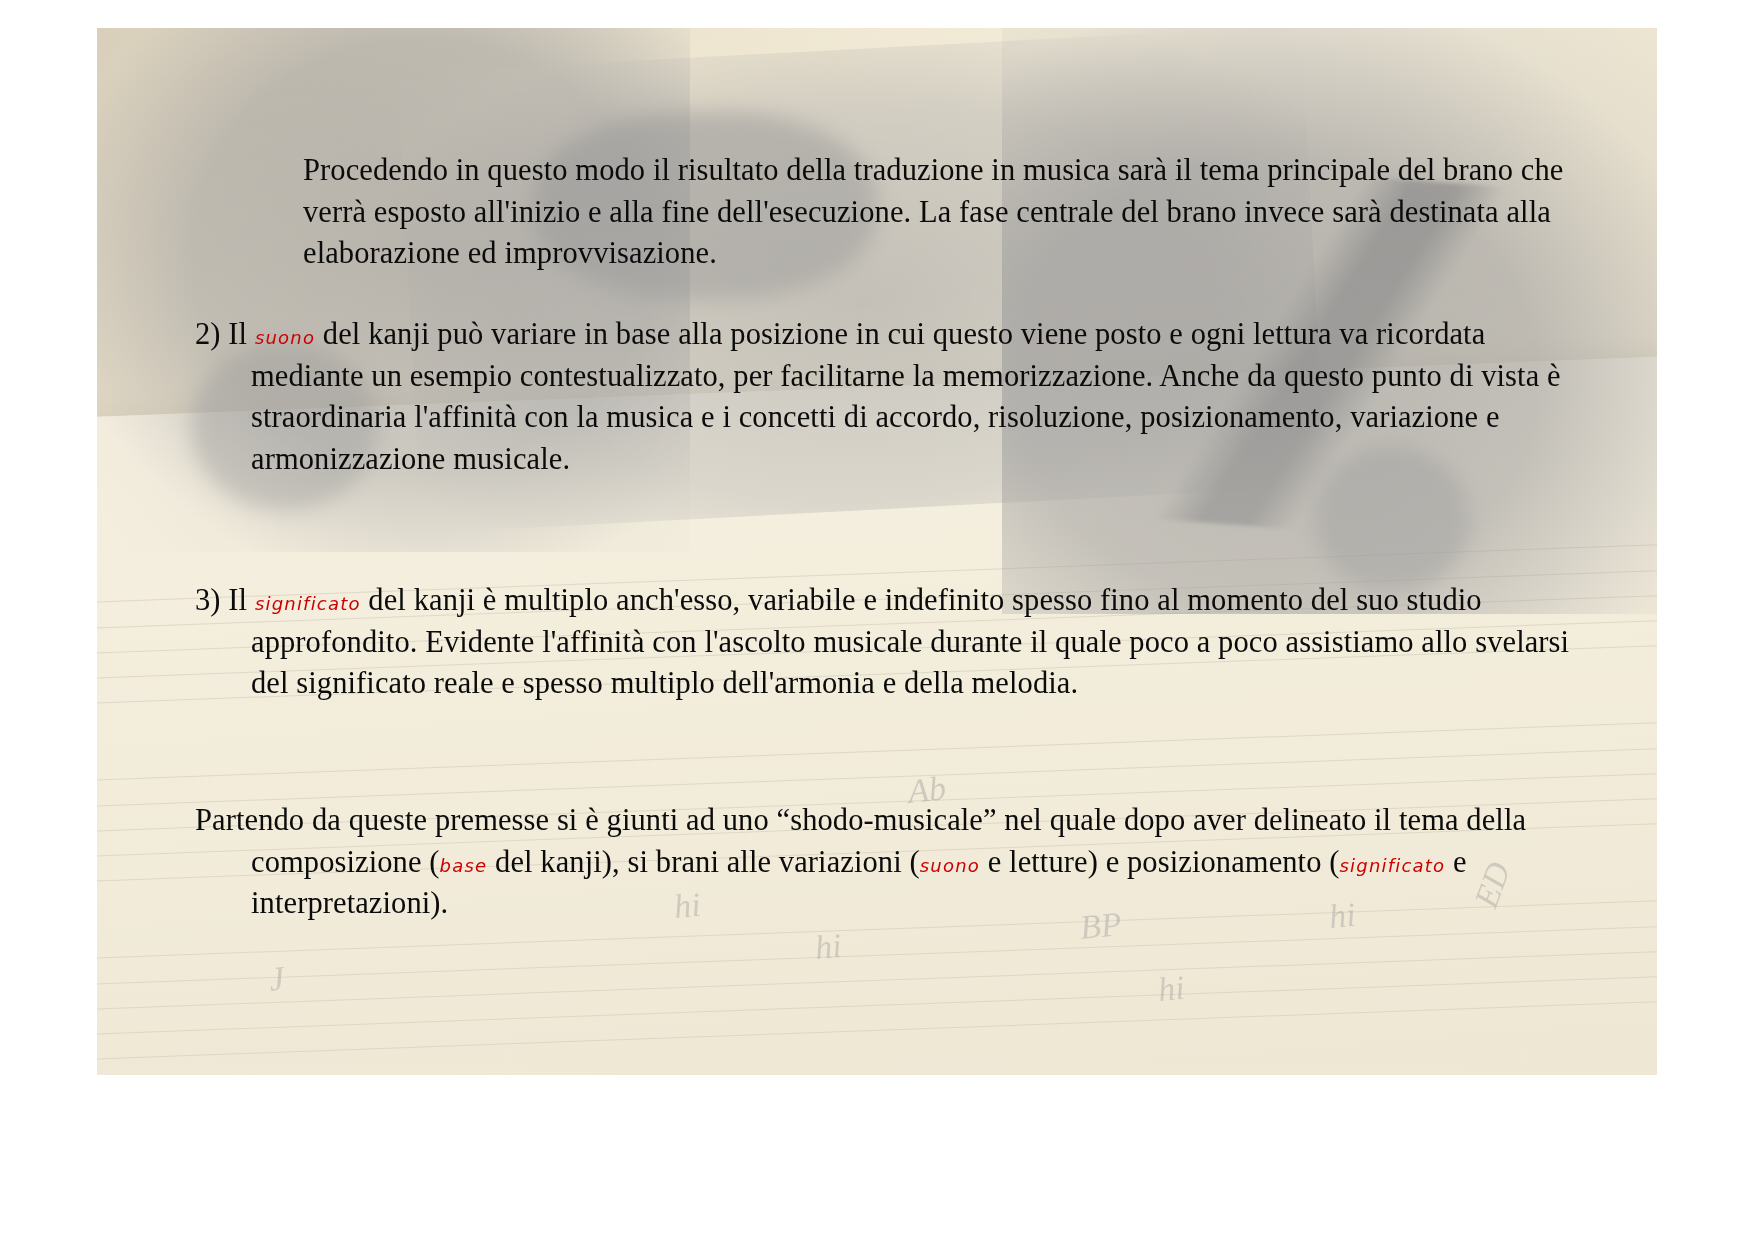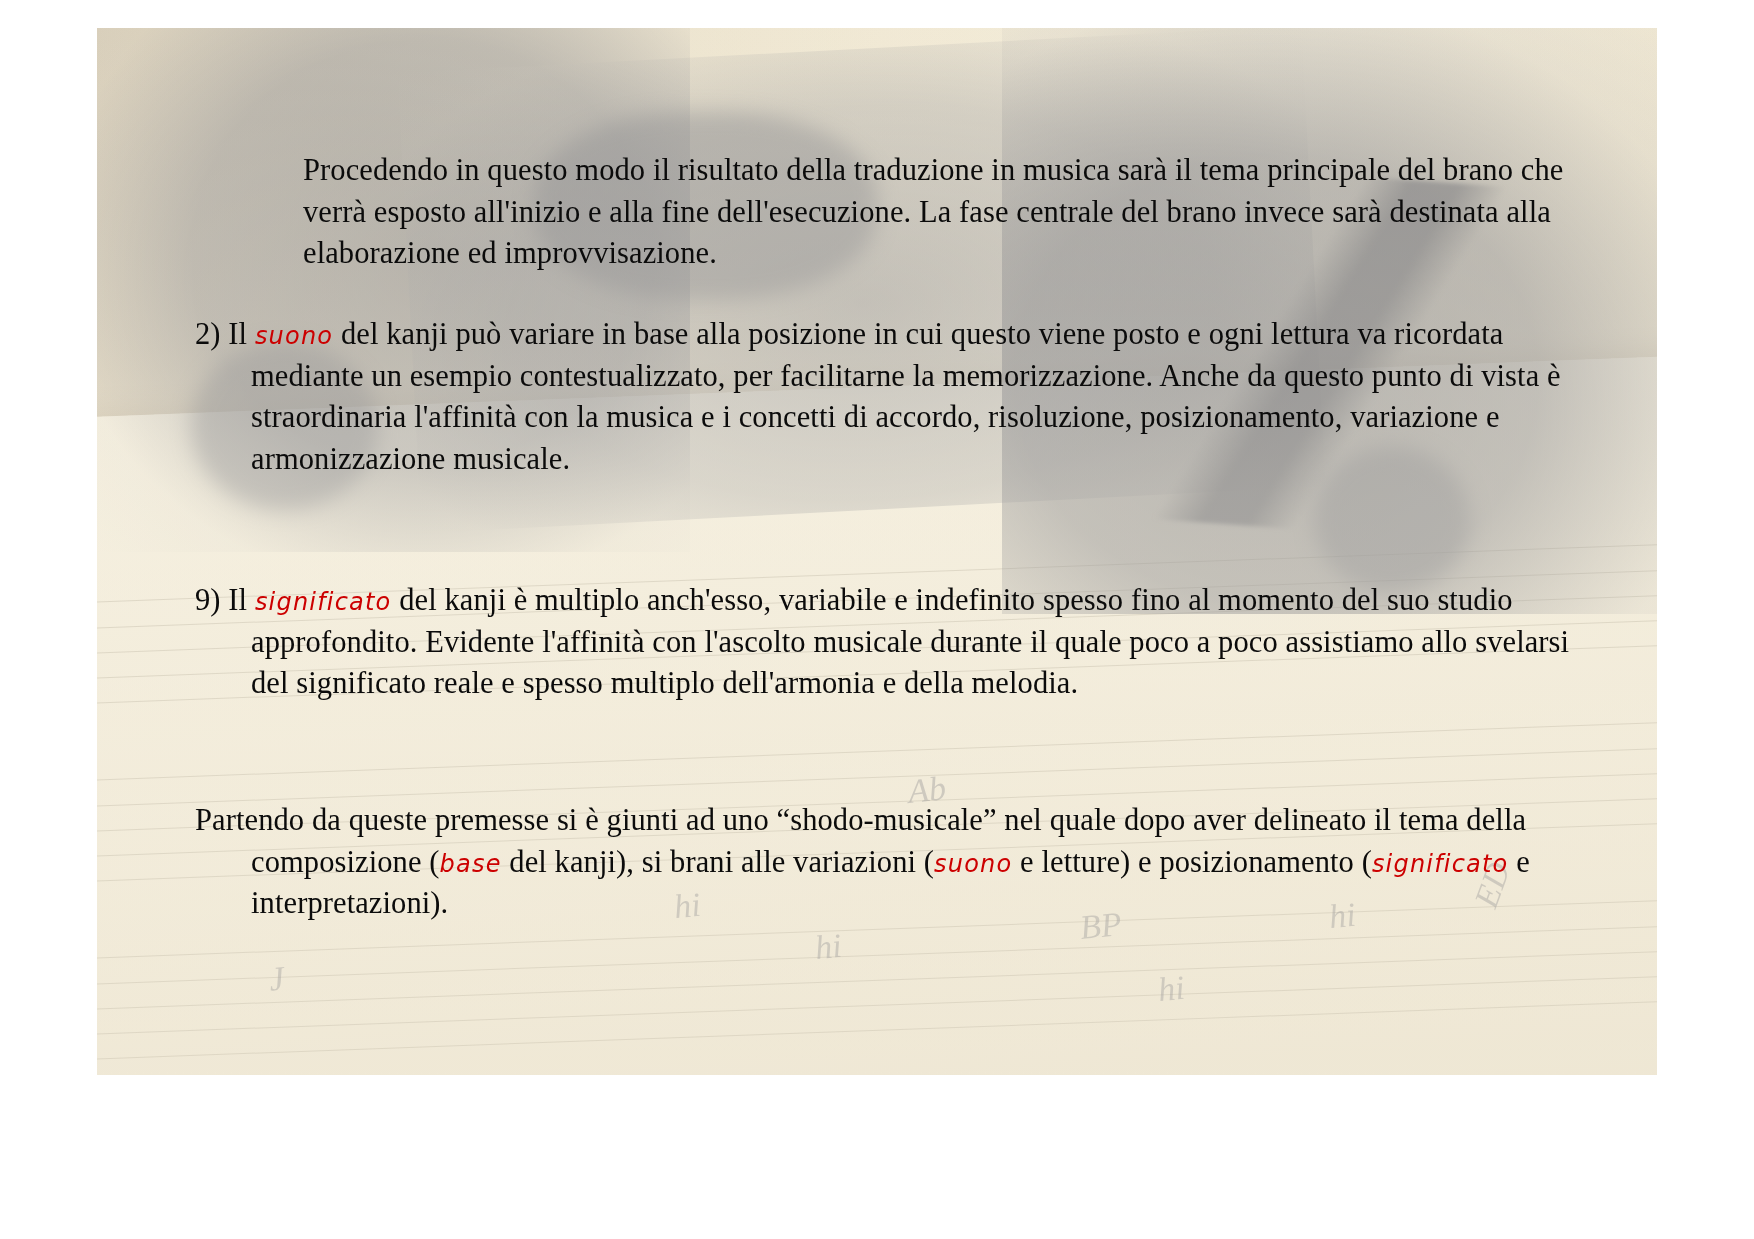--- a/index.html
+++ b/index.html
@@ -128,21 +128,21 @@
     text-indent: -56px;
   }
   .hang2 {
     padding-left: 56px;
     text-indent: 0;
   }
   .kw {
     color: #cc0000;
     font-family: "DejaVu Sans", sans-serif;
     font-style: italic;
-    font-size: 24px;
+    font-size: 18px;
     letter-spacing: 1.2px;
   }
 
   #p1 { left: 150px; top: 122px;  width: 1300px; }
   #p2 { left: 98px;  top: 286px;  width: 1345px; }
   #p3 { left: 98px;  top: 436px;  width: 1300px; }
   #p4 { left: 98px;  top: 552px;  width: 1320px; }
   #p5 { left: 98px;  top: 655px;  width: 1310px; }
   #p6 { left: 98px;  top: 772px;  width: 1340px; }
 </style>
@@ -189,17 +189,17 @@
     <div class="pencil-mark" style="left:68%;top:90%;">hi</div>
     <div class="pencil-mark" style="left:79%;top:83%;">hi</div>
     <div class="pencil-mark" style="left:88%;top:80%;transform:rotate(-70deg);">ED</div>
 
     <div class="veil"></div>
   </div>
 
   <div id="text-layer">
     <div class="para hang2" id="p1"><span>Procedendo in questo modo il risultato della traduzione in musica sarà il tema principale del brano che verrà esposto all'inizio e alla fine dell'esecuzione. La fase centrale del brano invece sarà destinata alla elaborazione ed improvvisazione.</span></div>
     <div class="para hang" id="p2"><span>2) Il </span><span class="kw">suono</span><span> del kanji può variare in base alla posizione in cui questo viene posto e ogni lettura va ricordata mediante un esempio contestualizzato, per facilitarne la memorizzazione. Anche da questo punto di vista è straordinaria l'affinità con la musica e i concetti di accordo, risoluzione, posizionamento, variazione e armonizzazione musicale.</span></div>
-    <div class="para hang" id="p4"><span>9) Il </span><span class="kw">significato</span><span> del kanji è multiplo anch'esso, variabile e indefinito spesso fino al momento del suo studio approfondito. Evidente l'affinità con l'ascolto musicale durante il quale poco a poco assistiamo allo svelarsi del significato reale e spesso multiplo dell'armonia e della melodia.</span></div>
+    <div class="para hang" id="p4"><span>3) Il </span><span class="kw">significato</span><span> del kanji è multiplo anch'esso, variabile e indefinito spesso fino al momento del suo studio approfondito. Evidente l'affinità con l'ascolto musicale durante il quale poco a poco assistiamo allo svelarsi del significato reale e spesso multiplo dell'armonia e della melodia.</span></div>
     <div class="para hang" id="p6"><span>Partendo da queste premesse si è giunti ad uno “shodo-musicale” nel quale dopo aver delineato il tema della composizione (</span><span class="kw">base</span><span> del kanji), si brani alle variazioni (</span><span class="kw">suono</span><span> e letture) e posizionamento (</span><span class="kw">significato</span><span> e interpretazioni).</span></div>
   </div>
 
 </div>
 
 </body></html>

